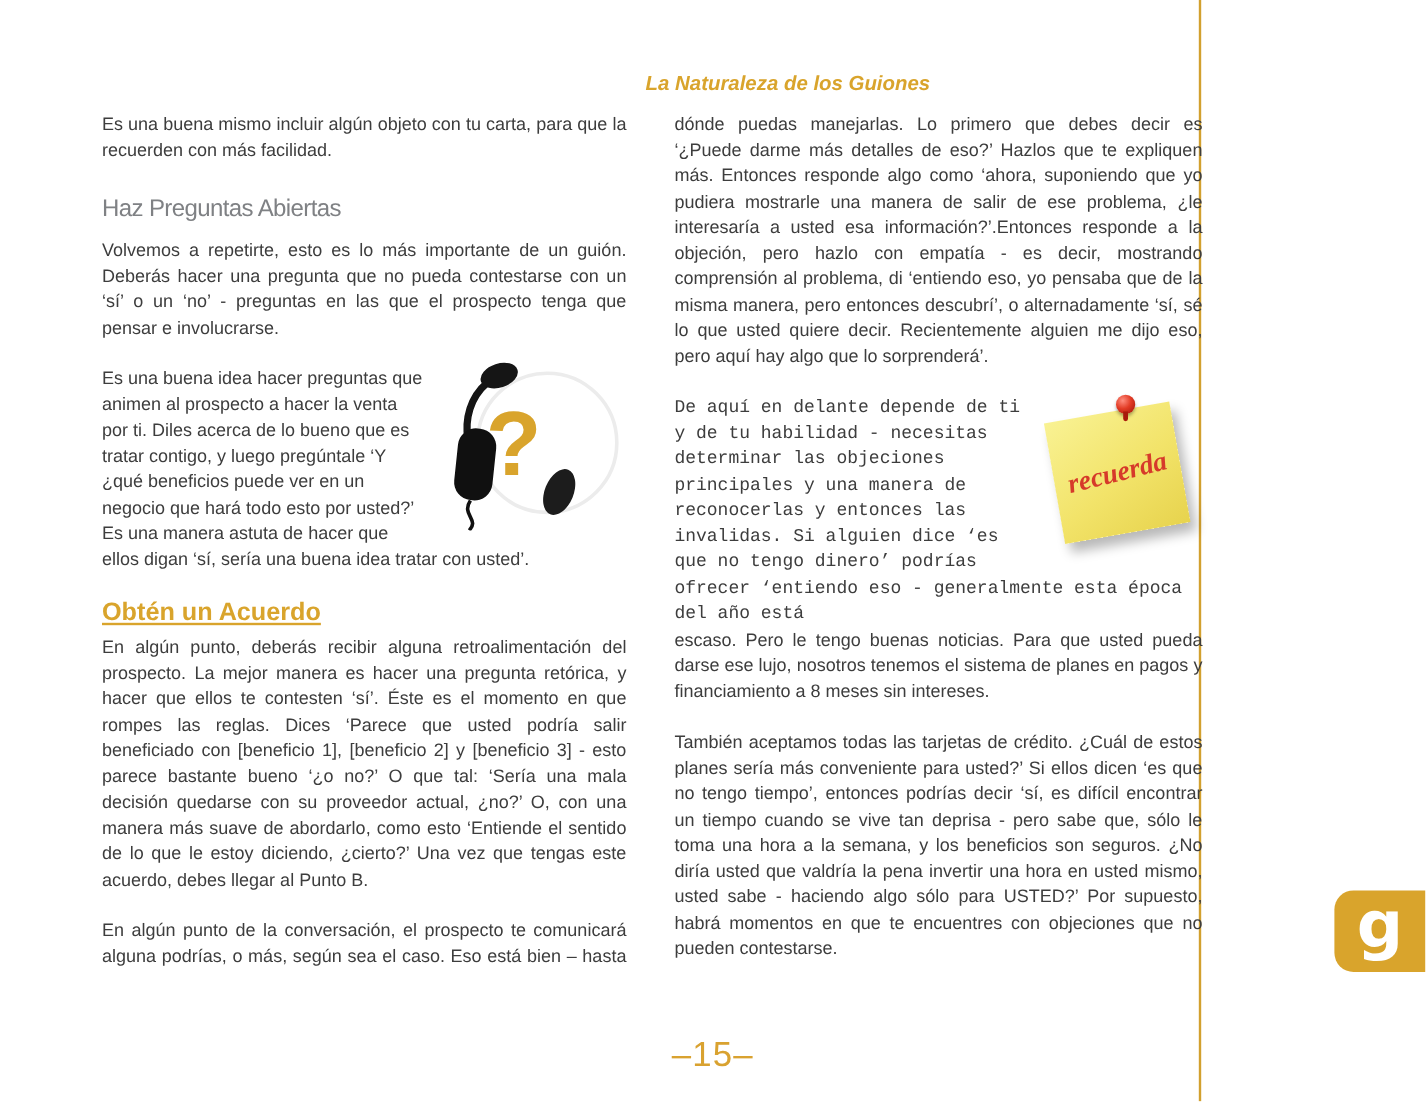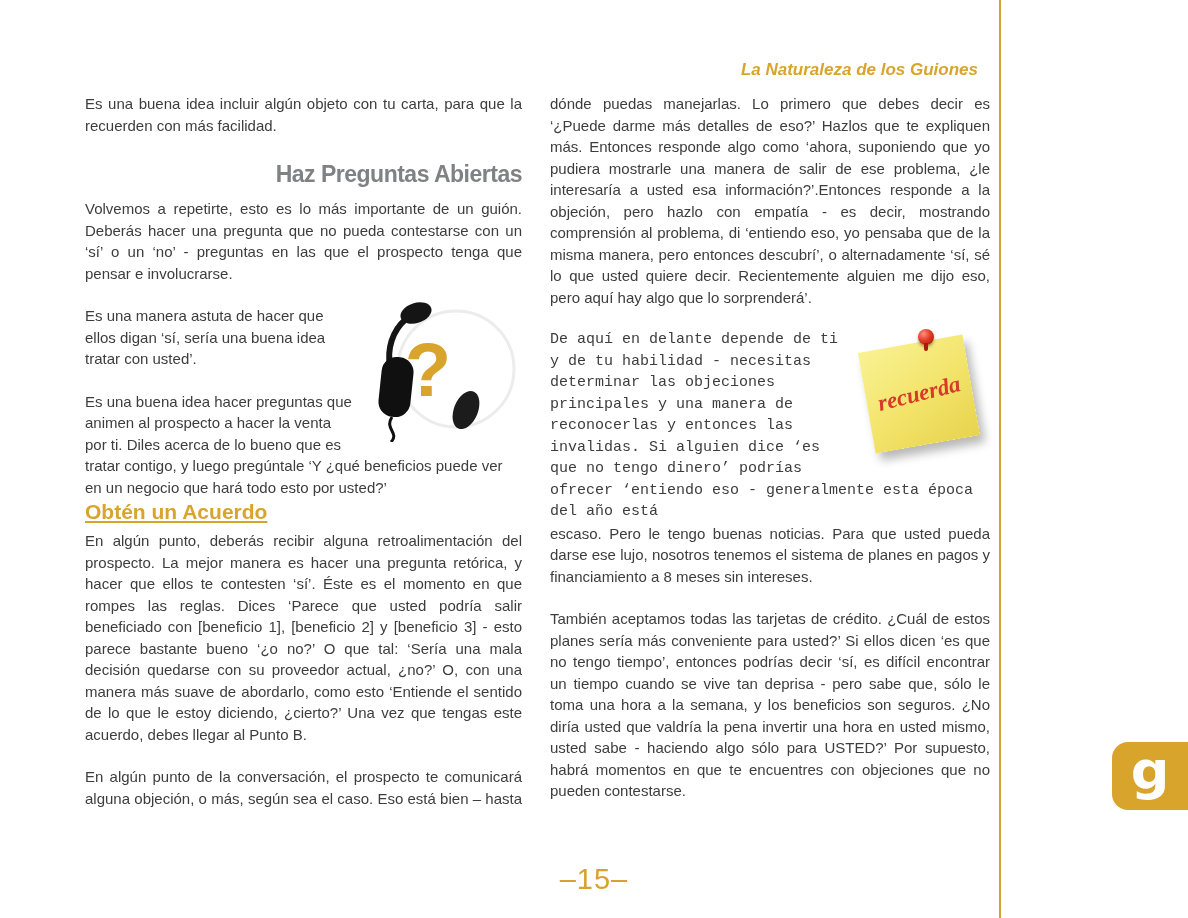--- a/index.html
+++ b/index.html
@@ -8,38 +8,38 @@
     background:#ffffff; overflow:hidden;
     font-family:"Liberation Sans", sans-serif;
     color:#3d3d3d;
   }
   
   .vline { position:absolute; left:999px; top:0; width:2px; height:918px; background:#d2a02e; }
 
   
   .running-header {
     position:absolute; top:60px; left:538px; width:440px;
-    text-align:right; font-size:17px; font-weight:bold; font-style:italic;
+    text-align:left; font-size:17px; font-weight:bold; font-style:italic;
     color:#d9a42c;
   }
 
   .col { position:absolute; top:93px; }
   .col-left  { left:85px;  width:437px; }
-  .col-right { left:550px; width:440px; }
+  .col-right { left:562px; width:440px; }
 
   .col p {
     margin:0 0 21px 0; font-size:15px; line-height:21.5px;
     text-align:justify; color:#3d3d3d;
   }
   .col p.nojust { text-align:left; }
   .col p.cutoff { text-align-last:justify; margin-bottom:0; }
 
   h1.big {
-    margin:2px 0 7px 0; font-size:23px; line-height:34px;
-    font-weight:bold; color:#7f8184; letter-spacing:-0.5px;text-align:right;
+    margin:2px 0 7px 0; font-size:20px; line-height:34px;
+    font-weight:normal; color:#7f8184; letter-spacing:-0.5px;
   }
   h2.gold {
     margin:1px 0 5px 0; font-size:21px; line-height:26px;
     font-weight:bold; color:#d9a42c;text-decoration:underline;
   }
 
   
   .headset-fig { float:right; width:158px; height:145px; margin:-8px 0 4px 12px; }
 
   
@@ -85,45 +85,45 @@
 </head>
 <body>
 
 <div class="page">
 
   <div class="vline"></div>
 
   <div class="running-header">La Naturaleza de los Guiones</div>
 
   <div class="col col-left">
-    <p>Es una buena idea incluir algún objeto con tu carta, para que la recuerden con más facilidad.</p>
+    <p>Es una buena mismo incluir algún objeto con tu carta, para que la recuerden con más facilidad.</p>
 
     <h1 class="big">Haz Preguntas Abiertas</h1>
     <p>Volvemos a repetirte, esto es lo más importante de un guión. Deberás hacer una pregunta que no pueda contestarse con un ‘sí’ o un ‘no’ - preguntas en las que el prospecto tenga que pensar e involucrarse.</p>
 
     <div>
       <span class="headset-fig">
         <svg width="158" height="145" viewBox="0 0 158 145" xmlns="http://www.w3.org/2000/svg">
           <circle cx="92" cy="72" r="58" fill="#ffffff" stroke="#ececec" stroke-width="3"></circle>
           <text x="64" y="99" font-size="76" font-weight="bold" fill="#d9a42c" text-anchor="middle" font-family="Liberation Sans, sans-serif">?</text>
           <path d="M42,22 C28,34 23,52 26,70" stroke="#151515" stroke-width="6" fill="none"></path>
           <ellipse cx="52" cy="16" rx="16" ry="10" fill="#151515" transform="rotate(-18 52 16)"></ellipse>
           <rect x="16" y="60" width="32" height="60" rx="15" fill="#101010" transform="rotate(6 32 90)"></rect>
           <path d="M28,120 C20,132 36,136 27,145" stroke="#101010" stroke-width="3" fill="none"></path>
           <ellipse cx="102" cy="113" rx="12" ry="20" fill="#1c1c1c" transform="rotate(22 102 113)"></ellipse>
         </svg>
       </span>
+      <p class="nojust" style="margin-bottom:0;">Es una buena idea hacer preguntas que animen al prospecto a hacer la venta por ti. Diles acerca de lo bueno que es tratar contigo, y luego pregúntale ‘Y ¿qué beneficios puede ver en un negocio que hará todo esto por usted?’</p>
       <p class="nojust">Es una manera astuta de hacer que ellos digan ‘sí, sería una buena idea tratar con usted’.</p>
-      <p class="nojust" style="margin-bottom:0;">Es una buena idea hacer preguntas que animen al prospecto a hacer la venta por ti. Diles acerca de lo bueno que es tratar contigo, y luego pregúntale ‘Y ¿qué beneficios puede ver en un negocio que hará todo esto por usted?’</p>
     </div>
 
     <h2 class="gold">Obtén un Acuerdo</h2>
     <p>En algún punto, deberás recibir alguna retroalimentación del prospecto. La mejor manera es hacer una pregunta retórica, y hacer que ellos te contesten ‘sí’. Éste es el momento en que rompes las reglas. Dices ‘Parece que usted podría salir beneficiado con [beneficio 1], [beneficio 2] y [beneficio 3] - esto parece bastante bueno ‘¿o no?’ O que tal: ‘Sería una mala decisión quedarse con su proveedor actual, ¿no?’ O, con una manera más suave de abordarlo, como esto ‘Entiende el sentido de lo que le estoy diciendo, ¿cierto?’ Una vez que tengas este acuerdo, debes llegar al Punto B.</p>
 
-    <p class="cutoff">En algún punto de la conversación, el prospecto te comunicará alguna objeción, o más, según sea el caso. Eso está bien – hasta</p>
+    <p class="cutoff">En algún punto de la conversación, el prospecto te comunicará alguna podrías, o más, según sea el caso. Eso está bien – hasta</p>
   </div>
 
   <div class="col col-right">
     <p>dónde puedas manejarlas. Lo primero que debes decir es ‘¿Puede darme más detalles de eso?’ Hazlos que te expliquen más. Entonces responde algo como ‘ahora, suponiendo que yo pudiera mostrarle una manera de salir de ese problema, ¿le interesaría a usted esa información?’.Entonces responde a la objeción, pero hazlo con empatía - es decir, mostrando comprensión al problema, di ‘entiendo eso, yo pensaba que de la misma manera, pero entonces descubrí’, o alternadamente ‘sí, sé lo que usted quiere decir. Recientemente alguien me dijo eso, pero aquí hay algo que lo sorprenderá’.</p>
 
     <div>
       <span class="note-fig">
         <span class="note">
           <span class="note-text">recuerda</span>
         </span>

